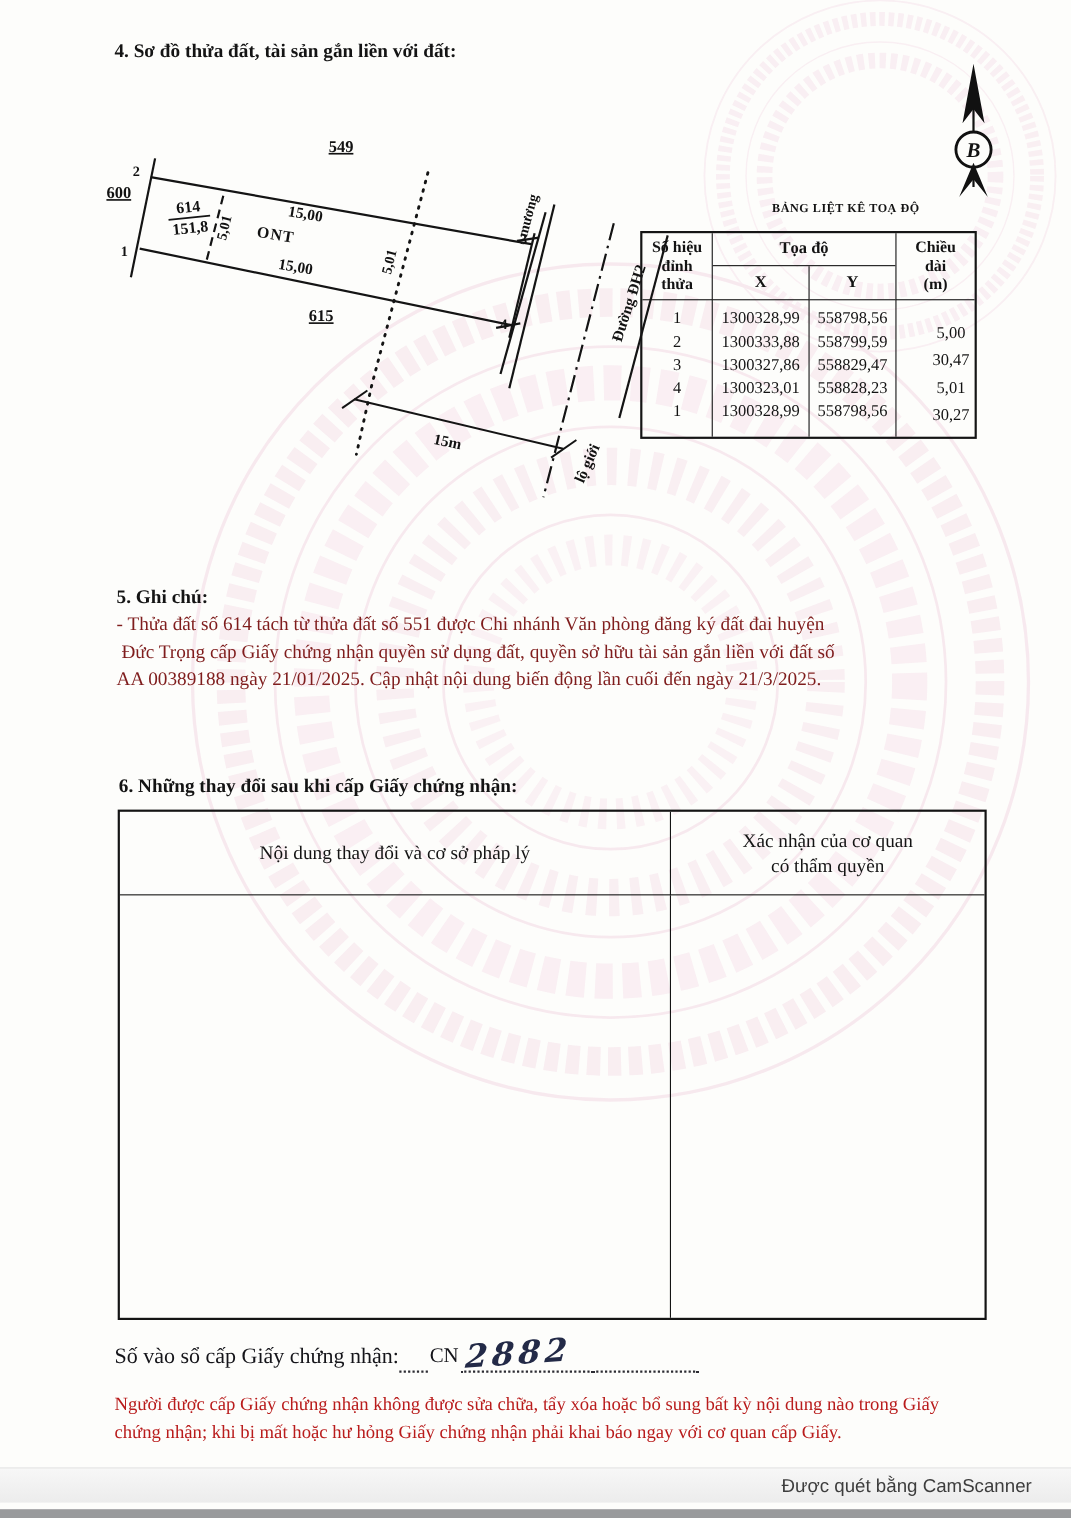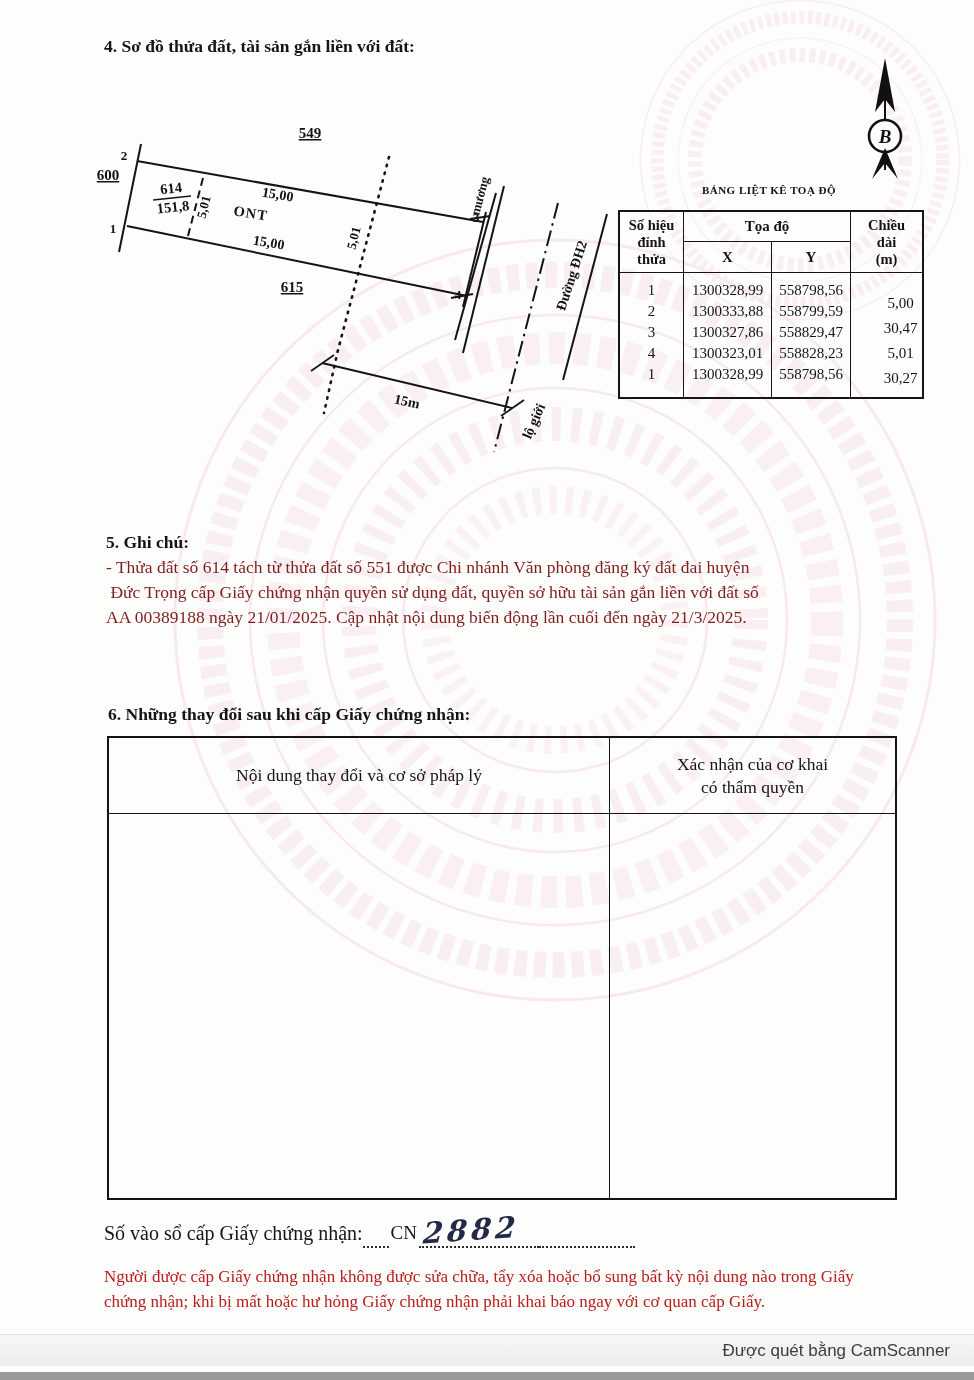--- a/index.html
+++ b/index.html
@@ -13,21 +13,21 @@
   .h-bold{font-weight:bold;font-size:17.5px;color:#141414;}
   .sec4-title{left:104px;top:36px;}
   .body-text{font-size:17.5px;line-height:25px;color:#7f1d1d;white-space:pre;}
   .sec5{left:106px;top:532px;}
   .sec5 .lines{margin-top:2px;}
   .sec6-title{left:108px;top:704px;}
   
   .coord-title{left:618px;top:184px;width:302px;text-align:center;
     font-weight:bold;font-size:11px;letter-spacing:.5px;color:#131313;}
   .coord-table{
-    left:618px;top:210px;width:302px;
+    left:582px;top:210px;width:302px;
     display:grid;border:2.4px solid #151515;background:transparent;
     grid-template-columns:64px 88px 78px 1fr;
     grid-template-rows:30px 30px auto;
     font-size:15px;color:#131313;
   }
   .ct-cell{display:flex;align-items:center;justify-content:center;text-align:center;}
   .ct-vertexH{grid-column:1;grid-row:1/3;border-right:1.7px solid #151515;
     font-weight:bold;font-size:14.5px;line-height:17px;padding:2px;}
   .ct-coordH{grid-column:2/4;grid-row:1;border-bottom:1.7px solid #151515;font-weight:bold;}
   .ct-xH{grid-column:2;grid-row:2;border-right:1.7px solid #151515;font-weight:bold;}
@@ -65,21 +65,21 @@
     font-size:29px;letter-spacing:4px;color:#232a47;
     transform:rotate(-4deg) skewX(-8deg);white-space:nowrap;}
   
   .disclaimer{left:104px;top:1264px;width:792px;font-size:17px;line-height:25px;color:#b91c1c;}
   
   .scan-bar{left:0;top:1334px;width:974px;height:32px;
     background:linear-gradient(#f7f7f7,#ececec);
     border-top:1px solid #e2e2e2;
     display:flex;align-items:center;justify-content:flex-end;
     font-family:"Liberation Sans",sans-serif;font-size:17px;color:#3d3d3d;
-    padding-right:24px;box-sizing:border-box;}
+    padding-right:36px;box-sizing:border-box;}
   .scan-strip{left:0;top:1372px;width:974px;height:8px;background:#999a9c;}
   
   svg text{font-family:"Liberation Serif",serif;fill:#121212;}
   .wm{pointer-events:none;}
 </style>
 </head>
 <body>
 
 <div class="page">
 
@@ -215,21 +215,21 @@
       <div class="body-text"> Đức Trọng cấp Giấy chứng nhận quyền sử dụng đất, quyền sở hữu tài sản gắn liền với đất số</div>
       <div class="body-text">AA 00389188 ngày 21/01/2025. Cập nhật nội dung biến động lần cuối đến ngày 21/3/2025.</div>
     </div>
   </div>
 
   <div class="abs h-bold sec6-title">6. Những thay đổi sau khi cấp Giấy chứng nhận:</div>
 
   <div class="abs chg-table">
     <div class="chg-h chg-h1">Nội dung thay đổi và cơ sở pháp lý</div>
     <div class="chg-h chg-h2">
-      <span>Xác nhận của cơ khai</span>
+      <span>Xác nhận của cơ quan</span>
       <span>có thẩm quyền</span>
     </div>
     <div class="chg-b1"></div>
     <div class="chg-b2"></div>
   </div>
 
   <div class="abs registry">
     <span class="reg-label">Số vào sổ cấp Giấy chứng nhận:</span>
     <span class="dots" style="width:26px;"></span>
     <span class="reg-cn">CN</span>

